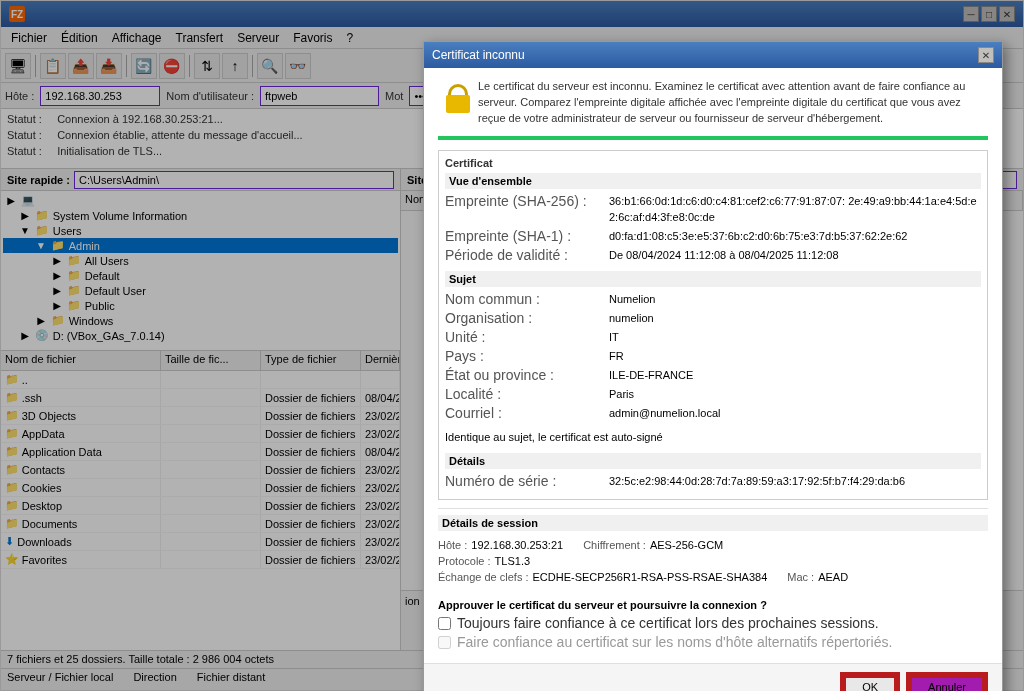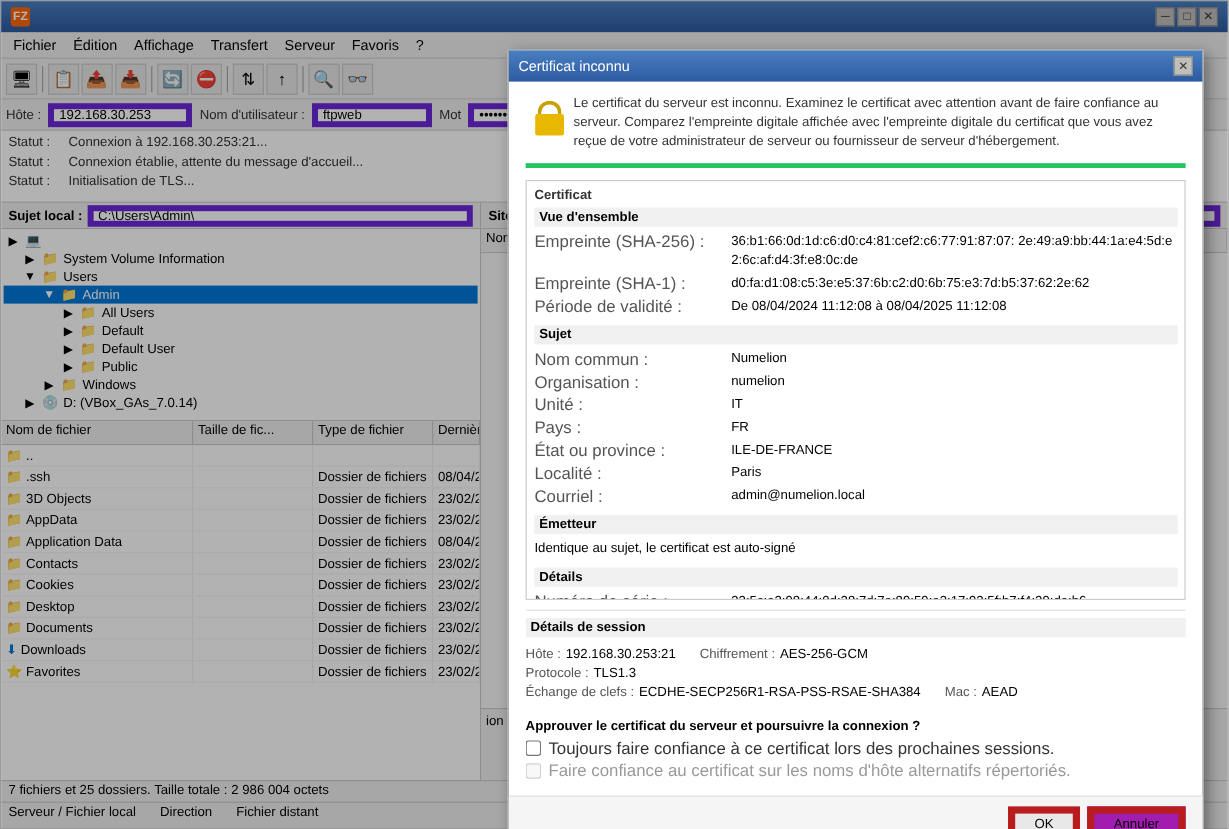--- a/index.html
+++ b/index.html
@@ -61,23 +61,23 @@
     .conn-bar {
       background: #f0f0f0;
       border-bottom: 1px solid #ccc;
       padding: 3px 4px;
       display: flex;
       align-items: center;
       gap: 6px;
       height: 26px;
     }
     .conn-label { font-size: 11px; color: #333; }
-    .conn-input { height: 20px; border: 5px solid #6d28d9; padding: 1px 4px; font-size: 11px; background: white; }
+    .conn-input { height: 20px; border: 1px solid #6d28d9; padding: 1px 4px; font-size: 11px; background: white; }
     .conn-input-host { width: 120px; }
-    .conn-input-user { width: 100px; }
+    .conn-input-user { width: 119px; }
     .conn-input-pass { width: 80px; }
     .conn-input-port { width: 40px; }
     .conn-btn { height: 20px; padding: 0 8px; font-size: 11px; background: #e8e8e8; border: 1px solid #aaa; cursor: pointer; }
 
     
     .status-area {
       background: white;
       border-bottom: 1px solid #ccc;
       padding: 2px 6px;
       height: 60px;
@@ -365,21 +365,21 @@
     <div class="status-line">
       <span>Statut :&nbsp;&nbsp;&nbsp;&nbsp; Initialisation de TLS...</span>
     </div>
   </div>
 
   <div class="main-content">
 
     <div class="left-panel">
 
       <div class="panel-header">
-        <span class="panel-label">Sujet local :</span>
+        <span class="panel-label">Site rapide :</span>
         <input class="conn-input" style="flex: 1 1 0%; height: 18px; font-size: 11px;" value="C:\Users\Admin\">
       </div>
 
       <div class="tree-area">
         <div class="tree-item">
           <span class="tree-expand">▶</span>
           <span>💻</span>
           <span></span>
         </div>
         <div class="tree-item" style="padding-left:16px">
@@ -601,21 +601,20 @@
             <div class="cert-field-row">
               <span class="cert-field-label">Localité :</span>
               <span class="cert-field-value">Paris</span>
             </div>
             <div class="cert-field-row">
               <span class="cert-field-label">Courriel :</span>
               <span class="cert-field-value">admin@numelion.local</span>
             </div>
           </div>
 
-          <div class="cert-subsection-title">Émetteur</div>
           <div class="cert-section">
             <div class="cert-field-row">
               <span class="cert-field-value">Identique au sujet, le certificat est auto-signé</span>
             </div>
           </div>
 
           <div class="cert-subsection-title">Détails</div>
           <div class="cert-section">
             <div class="cert-field-row">
               <span class="cert-field-label">Numéro de série :</span>

